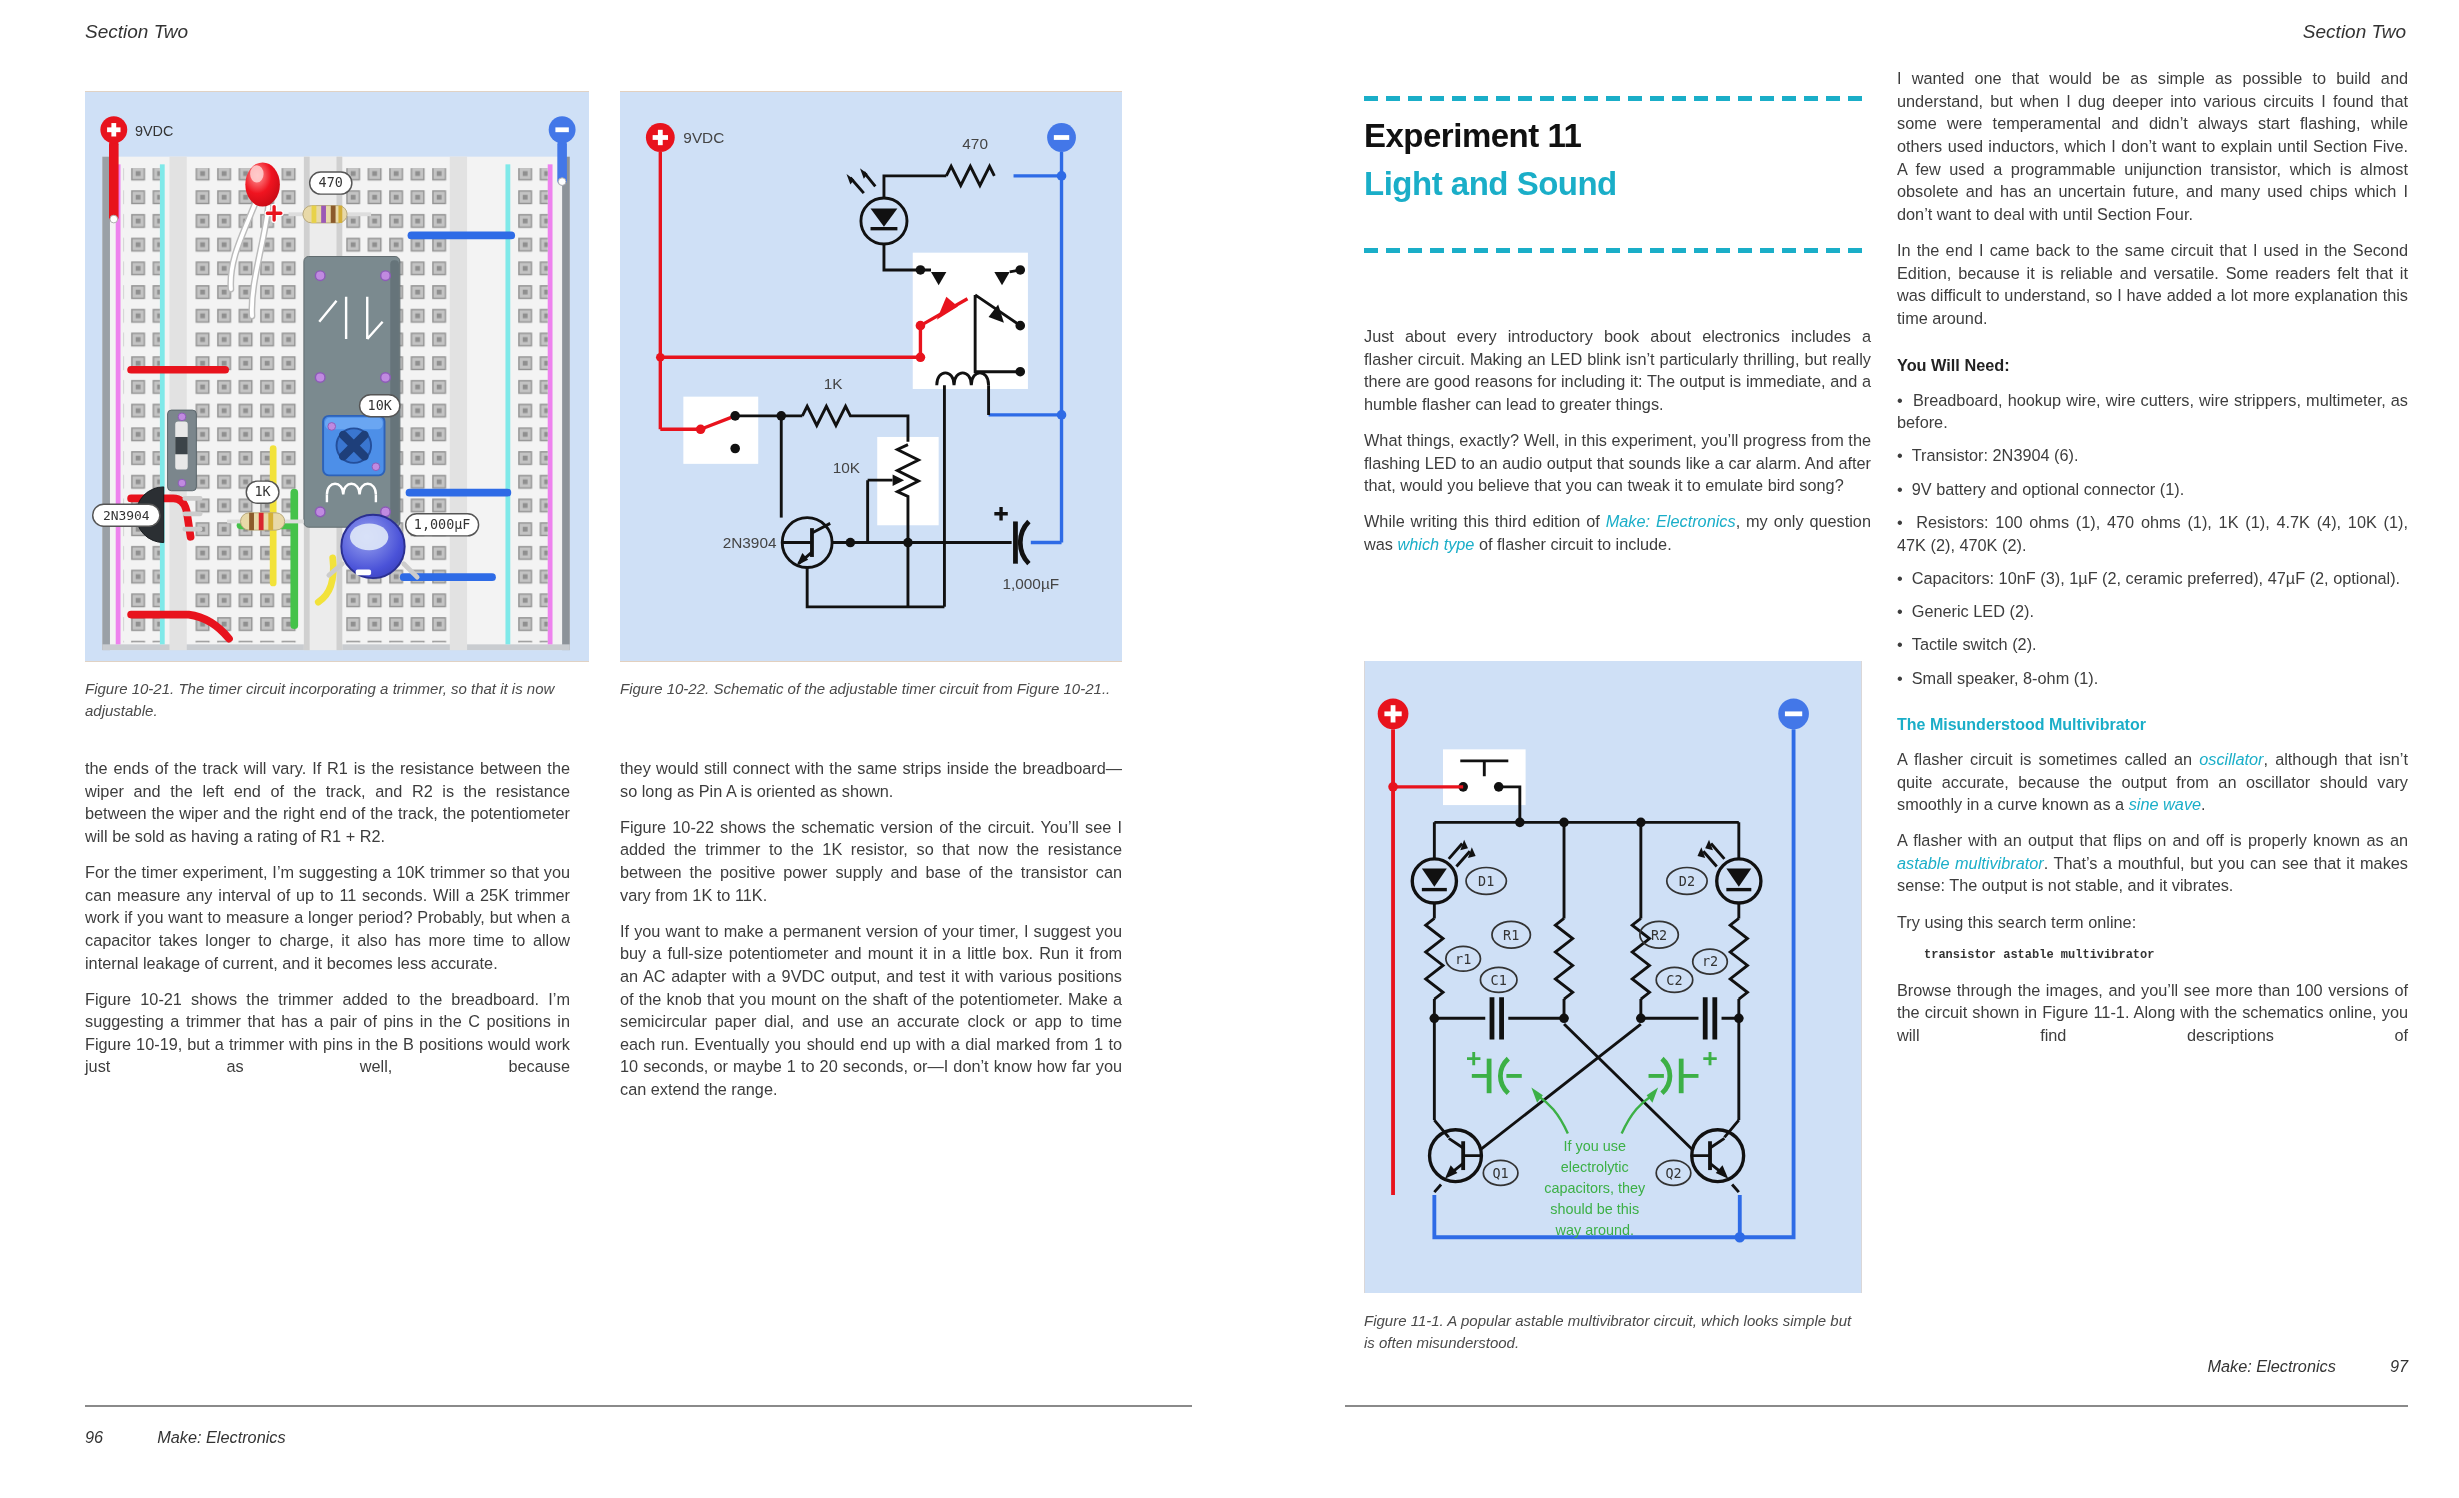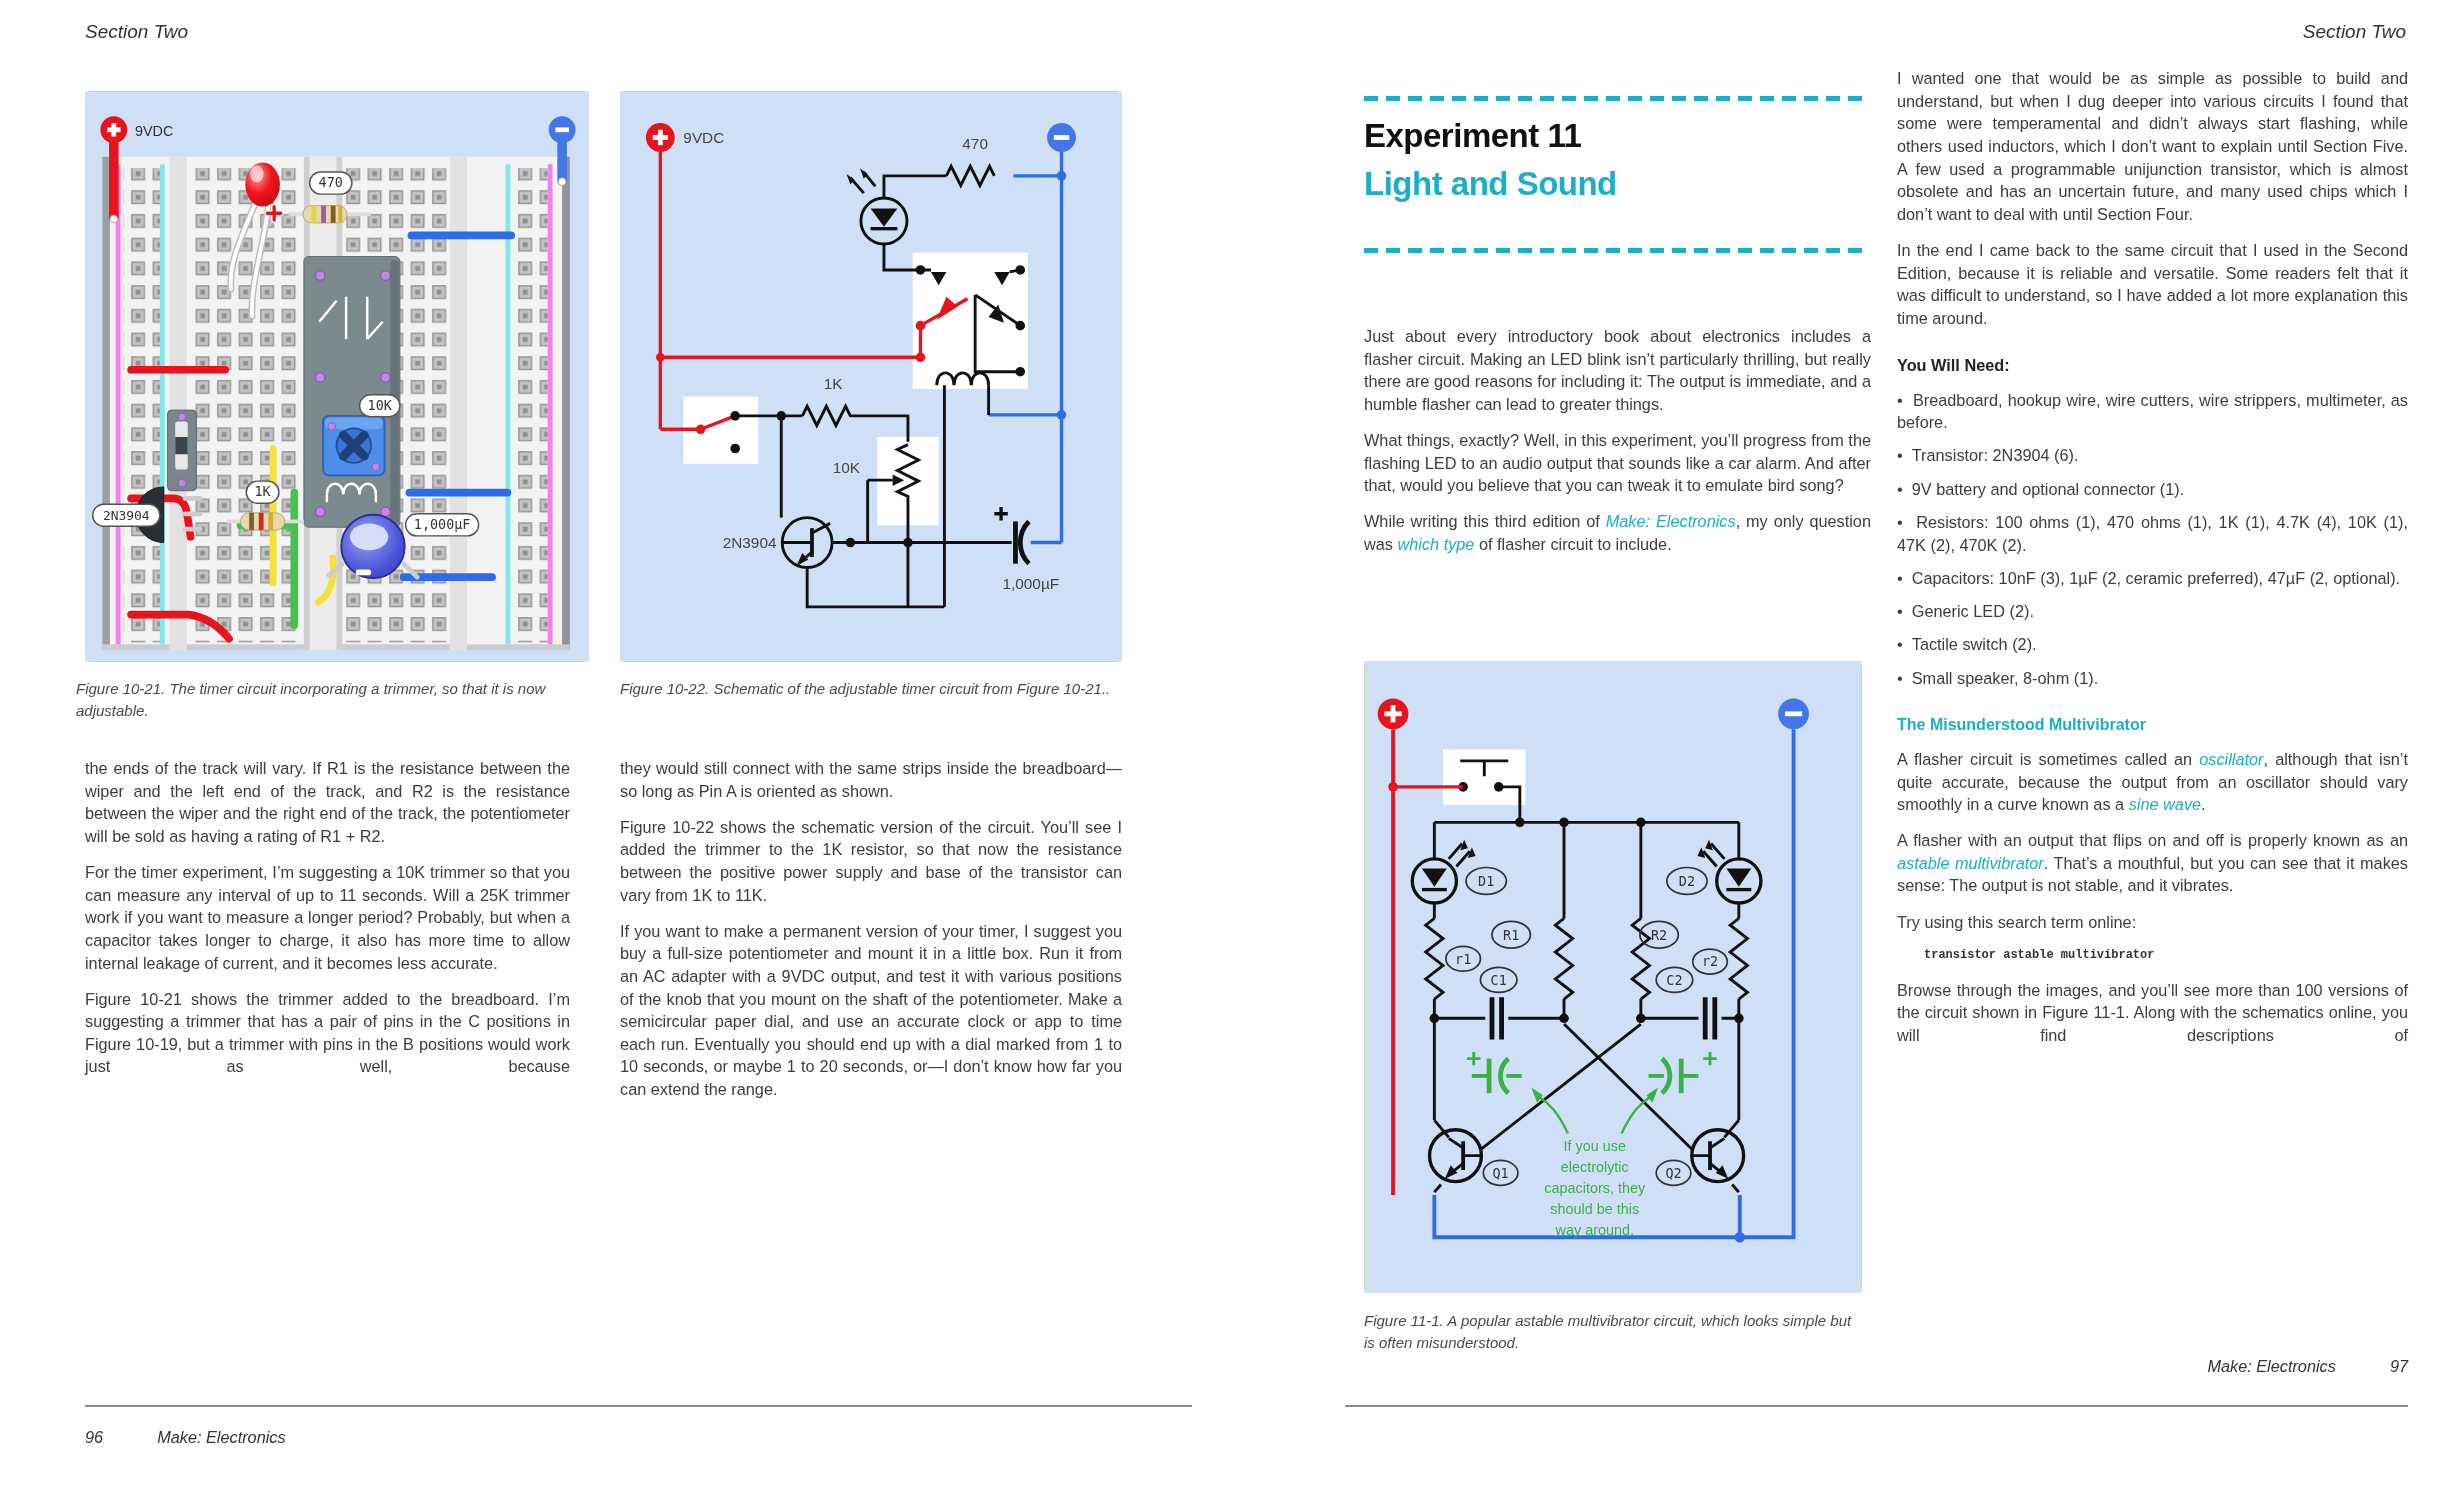--- a/index.html
+++ b/index.html
@@ -4,21 +4,21 @@
 <style>
   html,body{margin:0;padding:0;background:#e8e8e8;}
   .spread{position:relative;width:2459px;height:1499px;background:#ffffff;
           font-family:"Liberation Sans",sans-serif;color:#3d3d3d;overflow:hidden;}
   .abs{position:absolute;}
   .pg-header{font-style:italic;font-size:19px;color:#333;}
   .body-copy{font-size:16.3px;line-height:1.39;text-align:justify;}
   .body-copy p{margin:0 0 13.4px 0;}
   .body-copy p.cont{text-align-last:justify;}
   .caption{font-style:italic;font-size:15px;color:#4a4a4a;line-height:1.45;}
-  .figure{background:#eab308;border-radius:6px;}
+  .figure{background:#fdba74;}
   .dash-rule{height:4.8px;background:repeating-linear-gradient(90deg,#1aaec8 0 14.4px,transparent 14.4px 22px);}
   .kicker{font-size:33px;font-weight:bold;color:#111;letter-spacing:-0.5px;}
   .exp-title{font-size:33px;font-weight:bold;color:#1aaec8;letter-spacing:-0.5px;}
   .h2-cyan{font-size:16px;font-weight:bold;color:#1aaec8;margin:25px 0 11.5px 0;}
   .ywn{font-weight:bold;color:#222;margin:25px 0 11.5px 0;}
   .bullets{margin:0;padding:0;list-style:none;}
   .bullets li{margin:0 0 10.6px 0;text-align:justify;}
   .bullets li::before{content:"\2022\00a0\00a0";}
   .code-line{font-family:"Liberation Mono",monospace;font-size:12px;color:#333;margin:3.8px 0 15.4px 27px;white-space:nowrap;font-weight:bold;}
   .seg-accent{color:#1aaec8;font-style:italic;}
@@ -198,21 +198,21 @@
       <g>
         <path d="M104,424 h16 M104,440 h16 M104,456 h16" stroke="#ccc" stroke-width="5" stroke-linecap="round"></path>
         <path d="M82,412 a29,29 0 1 0 0,58 z" fill="#2b2f33" stroke="#15181b"></path>
       </g>
       <g>
         <rect x="8" y="430" width="70" height="23" rx="11.5" fill="#fff" stroke="#555" stroke-width="1.5"></rect>
         <text x="43" y="446" font-size="13.5" fill="#333" text-anchor="middle" class="mono">2N3904</text>
       </g>
     </svg>
   </div>
-  <div class="abs caption" style="left:76px;top:678px;width:495px;">Figure 10-21. The timer circuit incorporating a trimmer, so that it is now adjustable.</div>
+  <div class="abs caption" style="left:85px;top:678px;width:495px;">Figure 10-21. The timer circuit incorporating a trimmer, so that it is now adjustable.</div>
 
   <div class="abs figure" style="left:620px;top:91px;width:502px;height:571px;">
     <svg width="502" height="571" viewBox="0 0 523 594">
       <rect width="523" height="594" fill="#cfe0f6"></rect>
 
       <g>
         <circle cx="42" cy="48" r="15" fill="#e8131d"></circle>
         <rect x="34" y="45.5" width="16" height="5" fill="#fff"></rect>
           <rect x="39.5" y="40" width="5" height="16" fill="#fff"></rect>
       </g>

